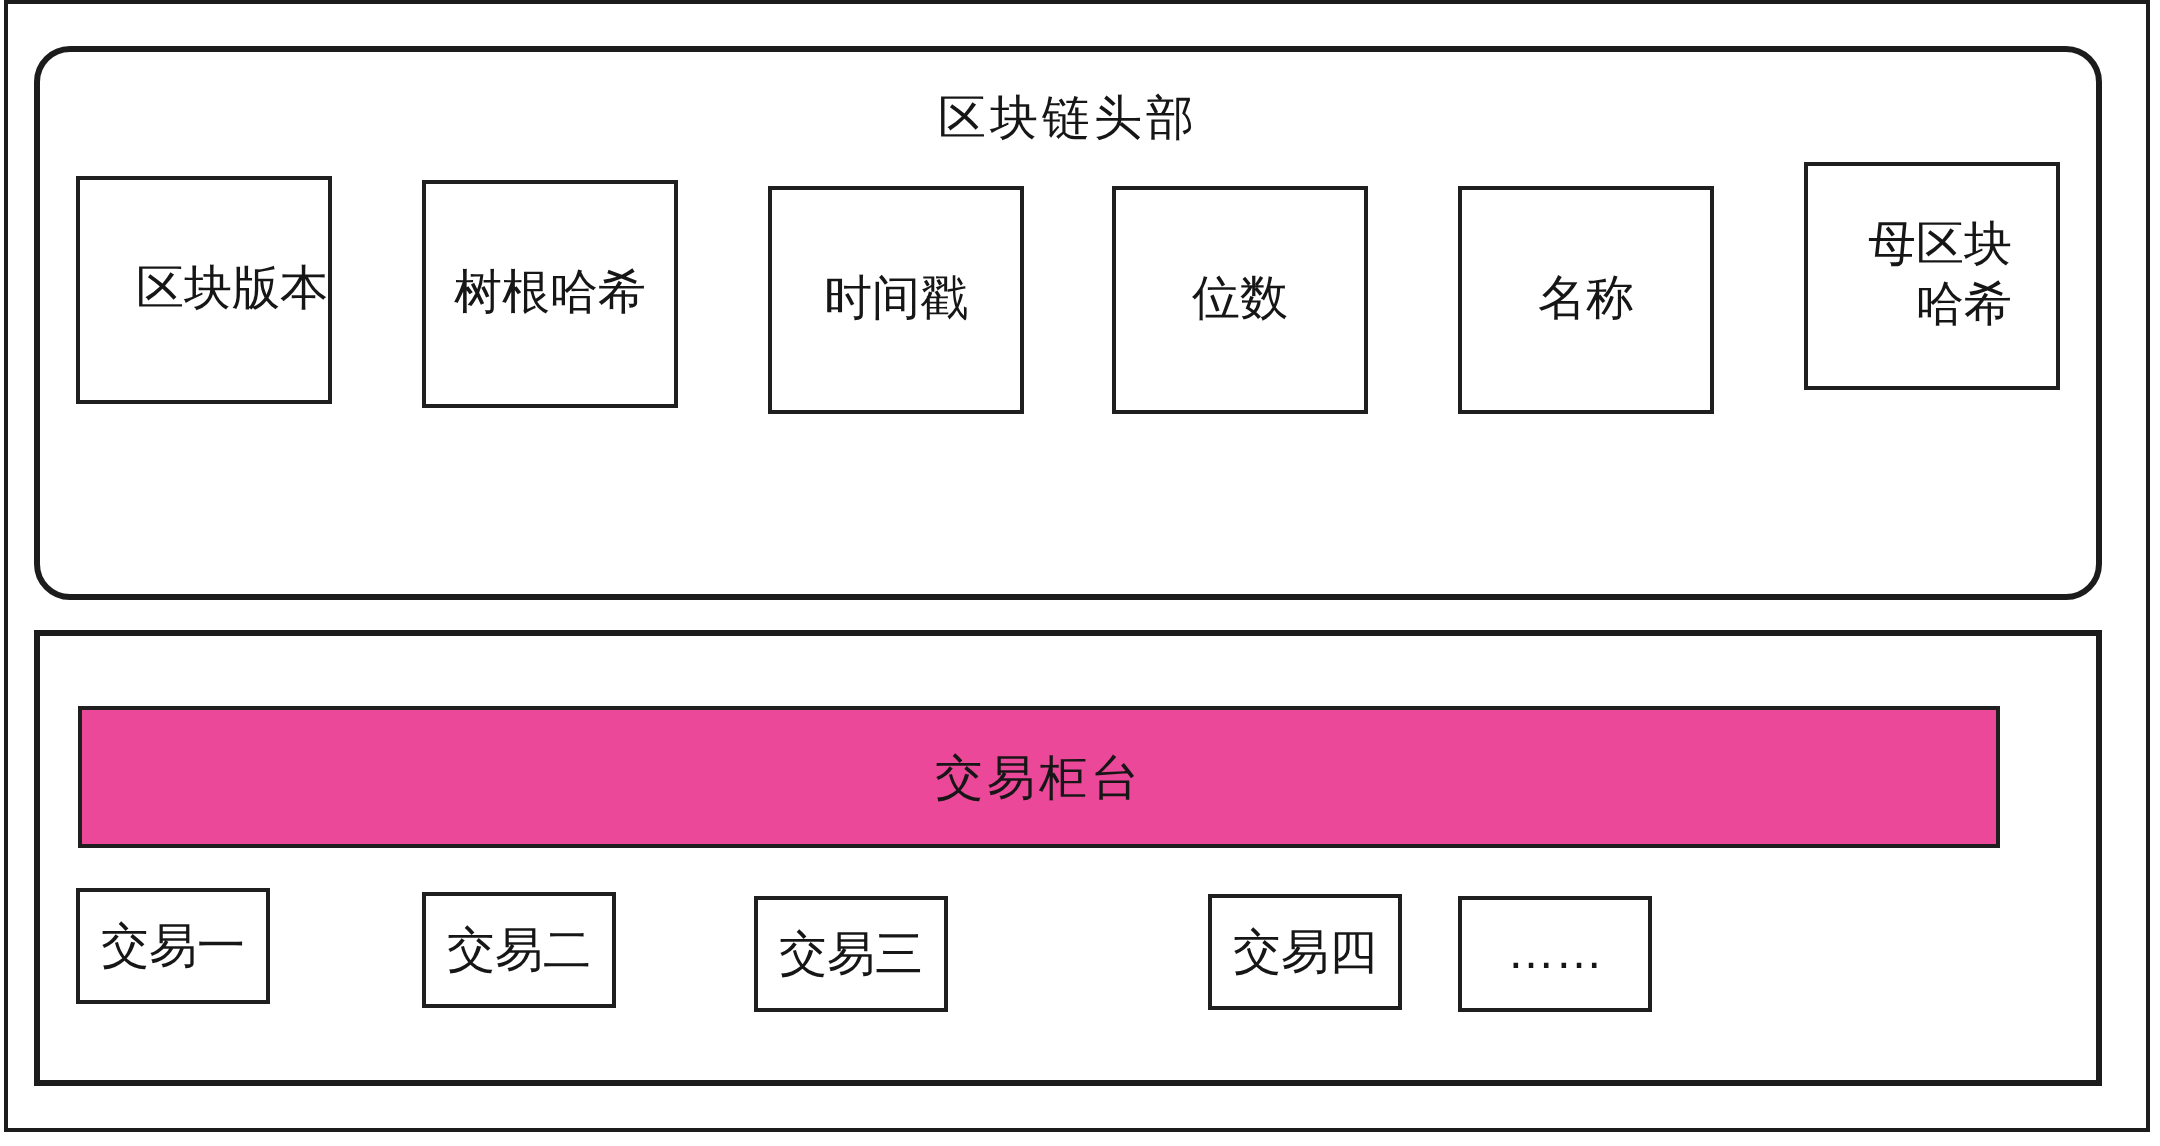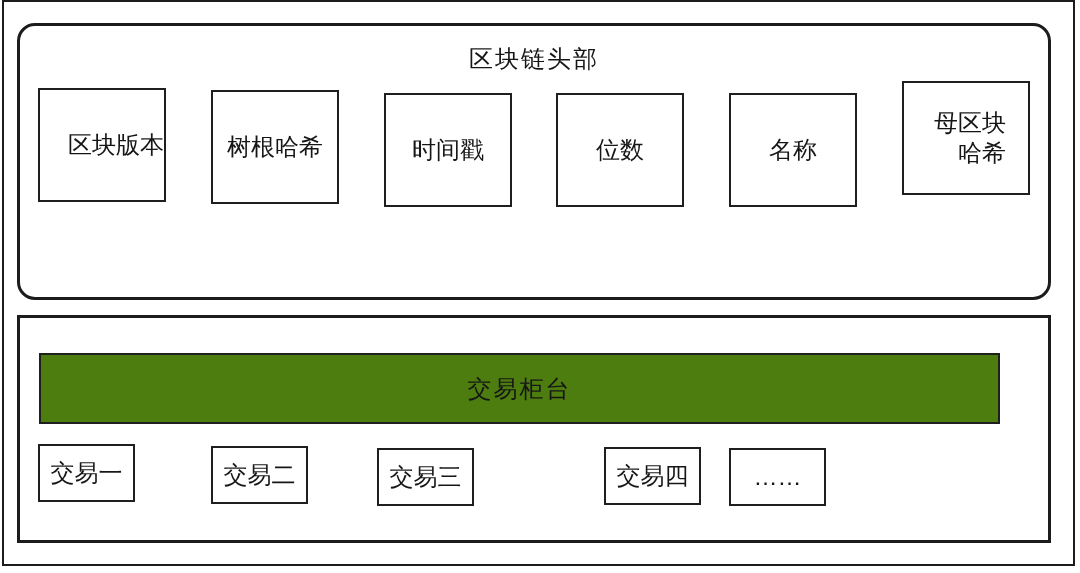--- a/index.html
+++ b/index.html
@@ -56,21 +56,21 @@
   .banner {
     position: absolute;
     left: 19px; top: 35px;
     width: 961px; height: 71px;
     border: 2px solid #1f1f1f;
     display: flex;
     align-items: center;
     justify-content: center;
     font-size: 24px;
     letter-spacing: 2px;
-    background: #4d7c0f;
+    background: #ec4899;
   }
   .txn-box {
     position: absolute;
     border: 2px solid #1f1f1f;
     width: 97px; height: 58px;
     display: flex;
     align-items: center;
     justify-content: center;
     font-size: 24px;
     background: #ffffff;

